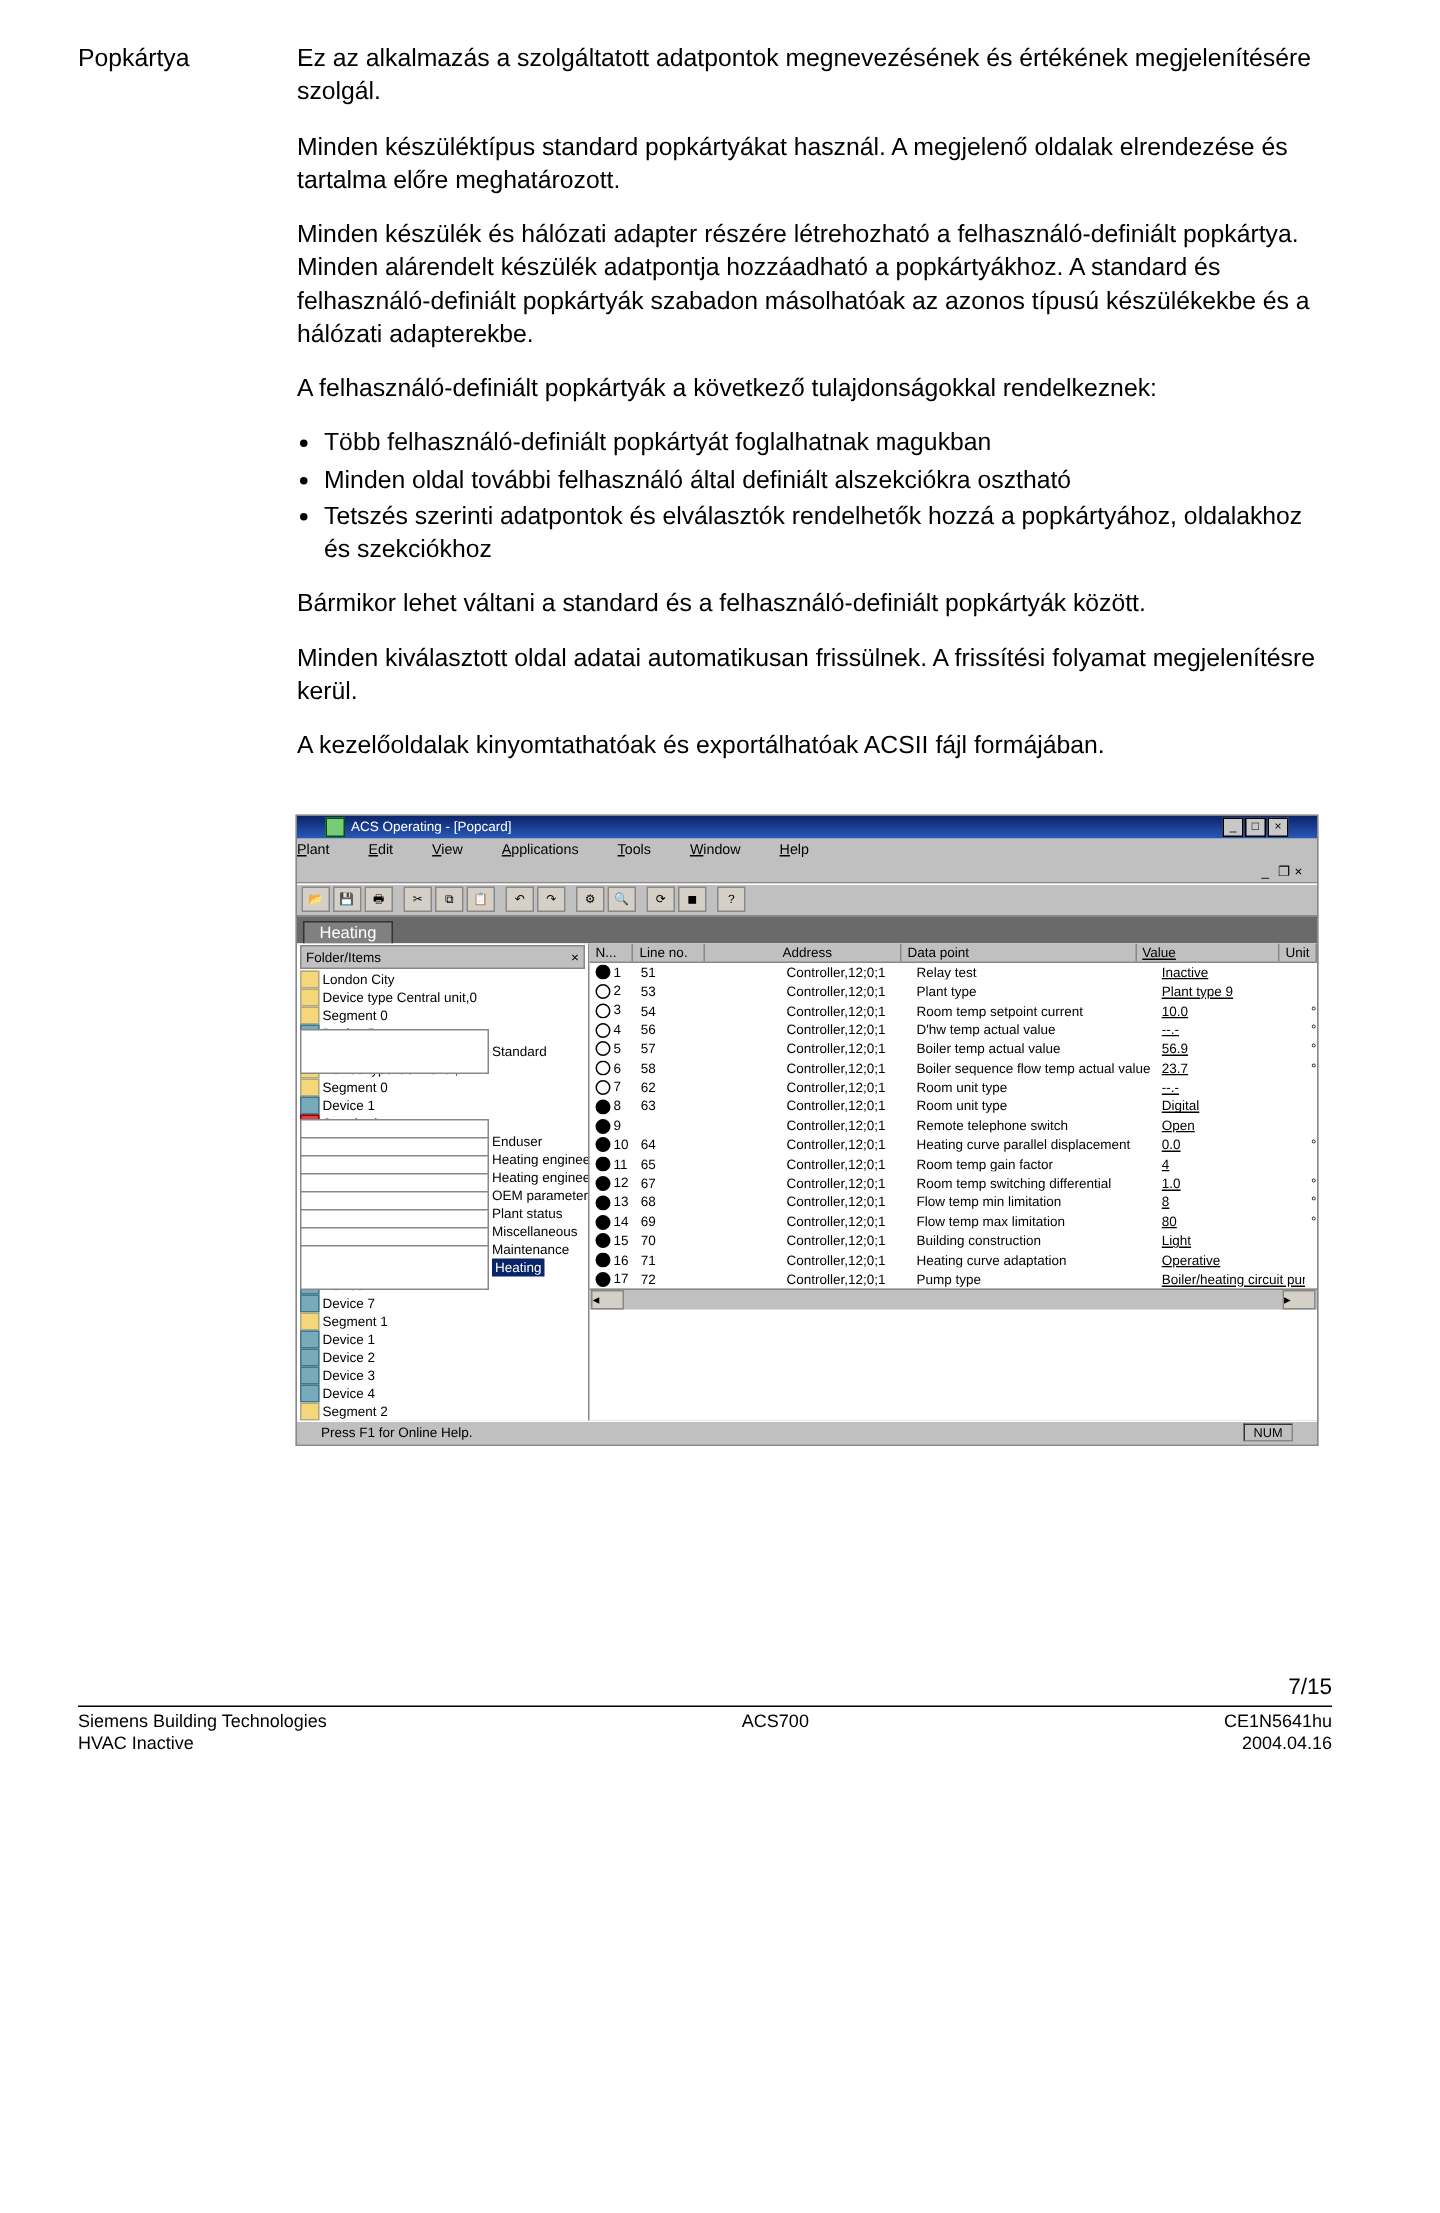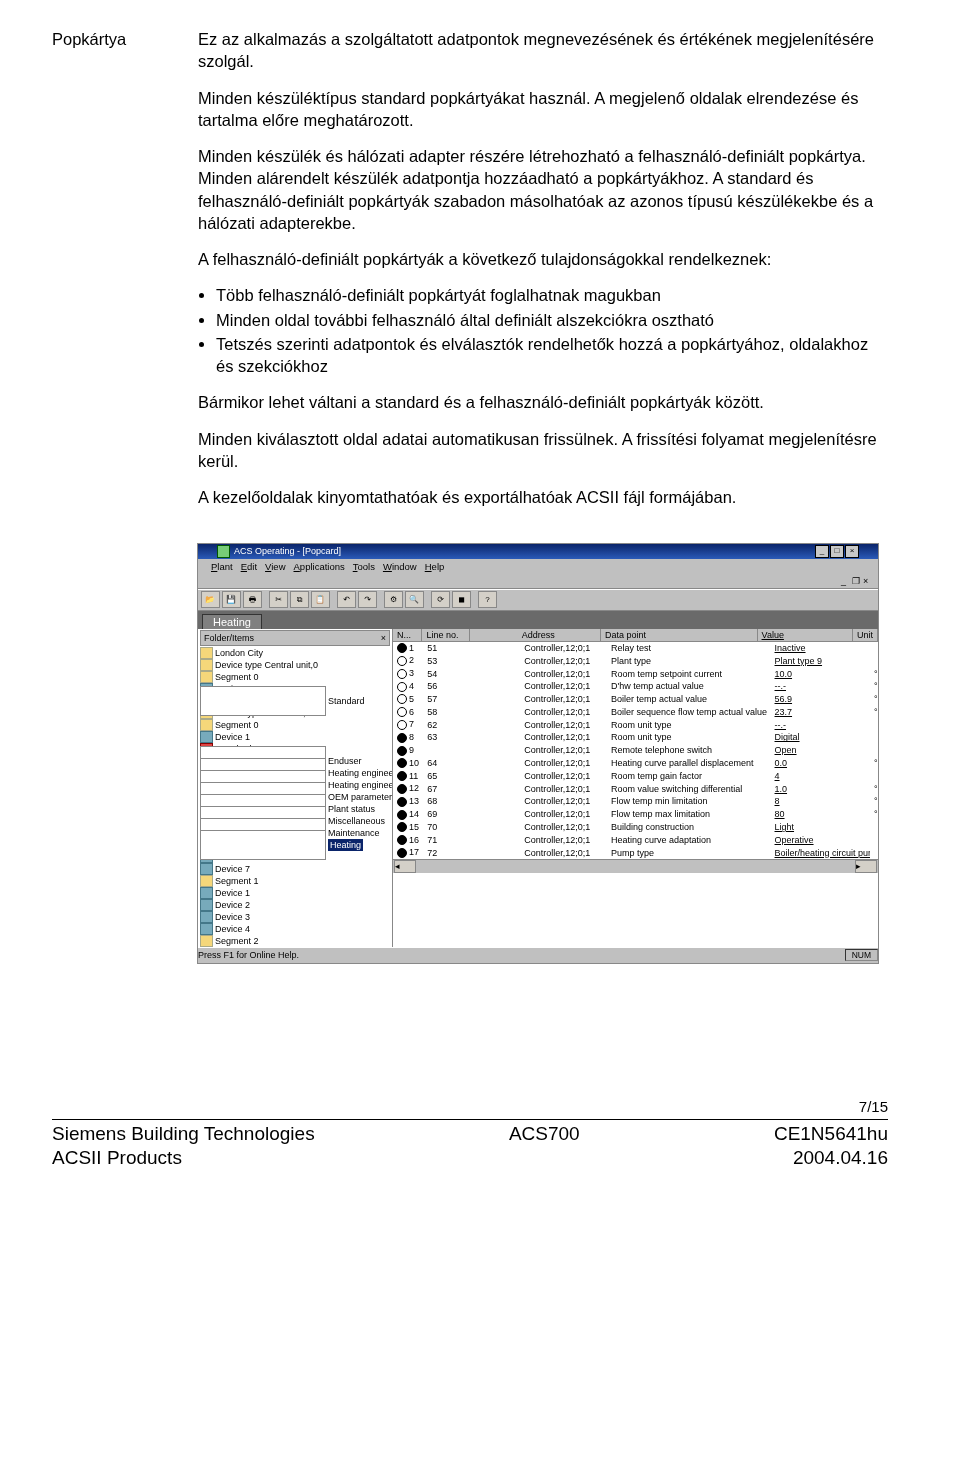--- a/index.html
+++ b/index.html
@@ -11,21 +11,21 @@
   .right-col p{margin:0 0 14px 0;}
   ul.bullets{margin:4px 0 14px 0;padding-left:18px;}
   ul.bullets li{margin-bottom:2px;}
   .intro-list{margin:0 0 24px 0;}
   .screenshot{margin-top:20px;margin-left:145px;width:680px;border:1px solid #888;box-shadow:0 0 0 1px #777 inset;font-family:Tahoma,Arial,sans-serif;font-size:9px;color:#000;background:#c0c0c0;}
   .titlebar{background:linear-gradient(#0a246a,#2a5ab8);color:#fff;display:flex;align-items:center;height:15px;padding:0 19px;font-size:9px;}
   .titlebar .tbtn{width:12px;height:11px;background:#c8c8c8;border:1px solid #000;margin-left:1px;display:flex;align-items:center;justify-content:center;font-size:8px;line-height:1;color:#000;}
   .titlebar .spacer{flex:1;}
   .subbar{background:#c0c0c0;display:flex;align-items:center;height:14px;padding:0 4px;border-bottom:1px solid #888;}
   .subbar .spacer{flex:1;}
-  .menubar{background:#c0c0c0;display:flex;gap:8px;height:15px;align-items:center;padding:0 13px;font-size:9.5px;}
+  .menubar{background:#c0c0c0;display:flex;gap:26px;height:15px;align-items:center;padding:0 0;font-size:9.5px;}
   .menubar span u{text-decoration:underline;}
   .toolbar{background:#c0c0c0;display:flex;gap:2px;height:18px;align-items:center;padding:1px 3px;border-top:1px solid #fff;border-bottom:1px solid #888;}
   .tbtn2{width:17px;height:15px;border:1px solid #888;background:#d4d0c8;display:flex;align-items:center;justify-content:center;font-size:8px;}
   .tbsep{width:3px;}
   .tabstrip{background:#6a6a6a;height:18px;display:flex;align-items:flex-end;padding-left:4px;}
   .tab{background:#d0d0d0;border:1px solid #333;border-bottom:none;padding:1px 10px;font-size:11px;color:#fff;background:#808080;}
   .content{display:flex;height:318px;background:#fff;}
   .tree{flex:0 0 190px;border-right:1px solid #888;background:#fff;overflow:hidden;font-size:9px;line-height:12px;padding:1px 2px;}
   .tree .hdr{background:#c0c0c0;border:1px solid #888;padding:1px 3px;display:flex;justify-content:space-between;margin-bottom:1px;}
   .tree-row{white-space:pre;display:flex;align-items:center;height:12px;}
@@ -38,26 +38,26 @@
   .grid{flex:1;overflow:hidden;}
   .ghdr{display:flex;background:#c0c0c0;border-bottom:1px solid #888;font-size:9px;}
   .ghdr div{border-right:1px solid #888;padding:1px 4px;box-sizing:border-box;}
   .gc-n{width:34px;} .gc-line{width:56px;} .gc-addr{width:100px;margin-left:48px;} .gc-dp{width:190px;} .gc-val{width:115px;text-decoration:underline;} .gc-unit{flex:1;}
   .grow{display:flex;font-size:9px;height:12.8px;align-items:center;}
   .grow div{padding:0 4px;box-sizing:border-box;overflow:hidden;white-space:nowrap;}
   .dot{width:8px;height:8px;border-radius:50%;border:1px solid #000;display:inline-block;margin-right:2px;vertical-align:middle;}
   .dot.filled{background:#000;}
   .gridscroll{height:13px;background:#c0c0c0;border-top:1px solid #888;display:flex;}
   .gridscroll .thumb{width:20px;height:11px;background:#d4d0c8;border:1px solid #888;margin:0 1px;}
-  .statusbar{background:#c0c0c0;border-top:1px solid #fff;height:15px;display:flex;align-items:center;padding:0 0;font-size:9px;justify-content:space-between;}
+  .statusbar{background:#c0c0c0;border-top:1px solid #fff;height:15px;display:flex;align-items:center;padding:0 16px;font-size:9px;justify-content:space-between;}
   .statusbar .cell{border:1px inset #888;padding:0 6px;background:#c0c0c0;font-size:8.5px;}
   .footer{position:absolute;left:52px;right:72px;bottom:30px;font-size:15px;}
   .page-num{text-align:right;margin-bottom:4px;}
   .foot-rule{border:none;border-top:1px solid #000;margin:0 0 2px 0;}
-  .foot-row{display:flex;justify-content:space-between;font-size:19px;line-height:1.3;}
+  .foot-row{display:flex;justify-content:space-between;font-size:12px;line-height:1.3;}
 </style>
 </head>
 <body>
 
 <div class="page">
   <div class="two-col">
     <div class="left-col">Popkártya</div>
     <div class="right-col">
       <p>Ez az alkalmazás a szolgáltatott adatpontok megnevezésének és értékének megjelenítésére szolgál.</p>
       <p>Minden készüléktípus standard popkártyákat használ. A megjelenő oldalak elrendezése és tartalma előre meghatározott.</p>
@@ -250,21 +250,21 @@
               <div class="gc-line">65</div>
               <div class="gc-addr">Controller,12;0;1</div>
               <div class="gc-dp">Room temp gain factor</div>
               <div class="gc-val">4</div>
               <div class="gc-unit"></div>
             </div>
             <div class="grow">
               <div class="gc-n"><span class="dot filled"></span>12</div>
               <div class="gc-line">67</div>
               <div class="gc-addr">Controller,12;0;1</div>
-              <div class="gc-dp">Room value switching differential</div>
+              <div class="gc-dp">Room temp switching differential</div>
               <div class="gc-val">1.0</div>
               <div class="gc-unit">°C</div>
             </div>
             <div class="grow">
               <div class="gc-n"><span class="dot filled"></span>13</div>
               <div class="gc-line">68</div>
               <div class="gc-addr">Controller,12;0;1</div>
               <div class="gc-dp">Flow temp min limitation</div>
               <div class="gc-val">8</div>
               <div class="gc-unit">°C</div>
@@ -317,18 +317,18 @@
 
   <div class="footer">
     <div class="page-num">7/15</div>
     <hr class="foot-rule">
     <div class="foot-row">
       <span>Siemens Building Technologies</span>
       <span>ACS700</span>
       <span>CE1N5641hu</span>
     </div>
     <div class="foot-row">
-      <span>ACSII Products</span>
+      <span>HVAC Inactive</span>
       <span></span>
       <span>2004.04.16</span>
     </div>
   </div>
 </div>
 
 </body></html>

